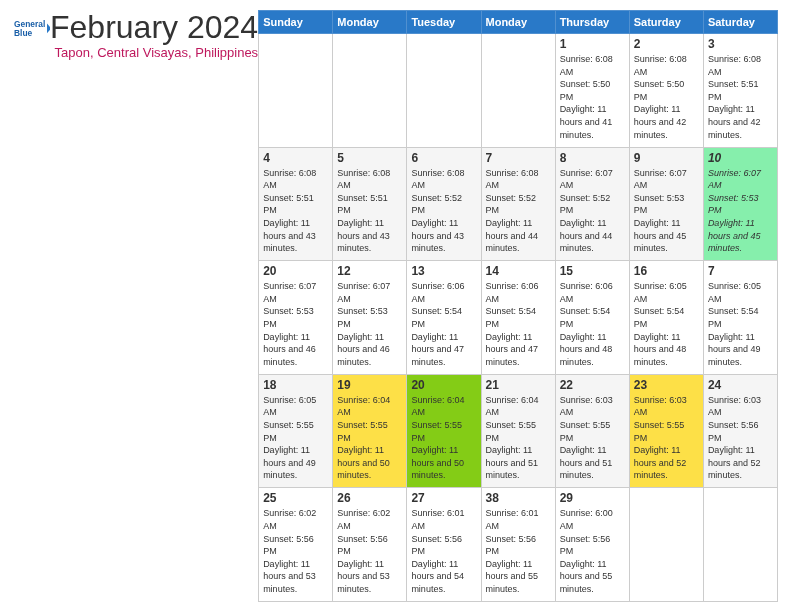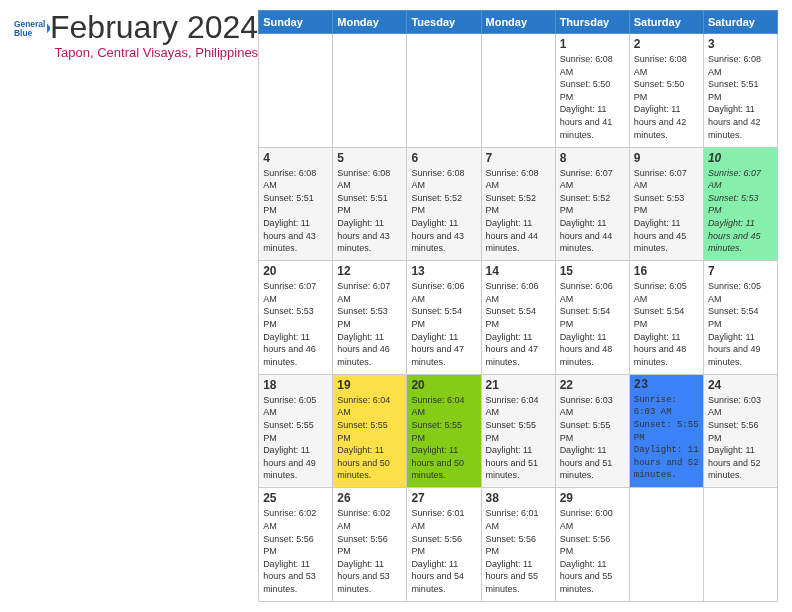--- a/index.html
+++ b/index.html
@@ -214,21 +214,21 @@
             <div class="day-info">Sunrise: 6:04 AM<br>Sunset: 5:55 PM<br>Daylight: 11 hours and 50 minutes.</div>
           </td>
           <td style="background-color: rgb(245, 245, 245);">
             <span class="day-num">21</span>
             <div class="day-info">Sunrise: 6:04 AM<br>Sunset: 5:55 PM<br>Daylight: 11 hours and 51 minutes.</div>
           </td>
           <td style="background-color: rgb(245, 245, 245); margin-left: 36px;">
             <span class="day-num">22</span>
             <div class="day-info">Sunrise: 6:03 AM<br>Sunset: 5:55 PM<br>Daylight: 11 hours and 51 minutes.</div>
           </td>
-          <td style="background-color: #3b82f6; font-family: Liberation Mono, monospace;">
+          <td style="background-color: #fde047;">
             <span class="day-num">23</span>
             <div class="day-info">Sunrise: 6:03 AM<br>Sunset: 5:55 PM<br>Daylight: 11 hours and 52 minutes.</div>
           </td>
           <td style="background-color: rgb(245, 245, 245); margin-left: 16px;">
             <span class="day-num">24</span>
             <div class="day-info">Sunrise: 6:03 AM<br>Sunset: 5:56 PM<br>Daylight: 11 hours and 52 minutes.</div>
           </td>
         </tr>
         <tr>
           <td>

